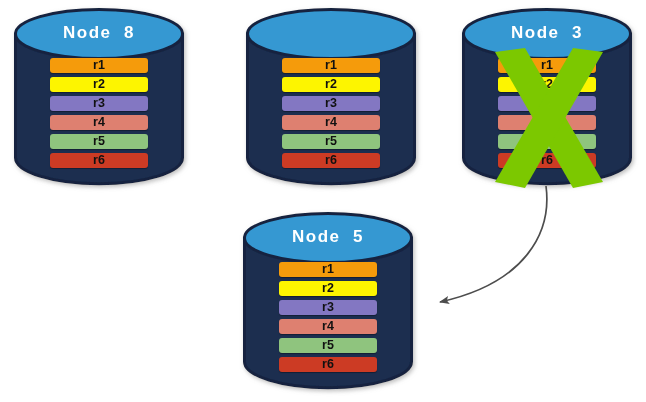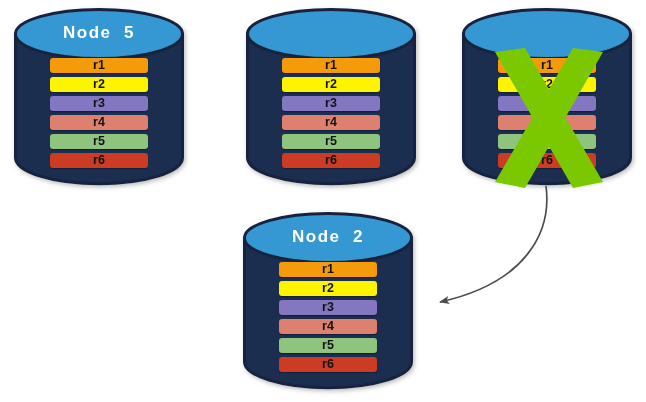--- a/index.html
+++ b/index.html
@@ -82,21 +82,21 @@
         <defs>
           <filter id="shadow-0" x="-25%" y="-25%" width="150%" height="150%">
             <feDropShadow dx="1.5" dy="2" stdDeviation="2" flood-color="#888" flood-opacity="0.55"></feDropShadow>
           </filter>
         </defs>
         <g filter="url(#shadow-0)">
           <path d="M1.5,26 L1.5,149.7 A83.5,26 0 0 0 168.5,149.7 L168.5,26 Z" fill="#1b2d4f" stroke="#16243f" stroke-width="3"></path>
           <ellipse cx="85" cy="26" rx="83.5" ry="24.5" fill="#3498d2" stroke="#16243f" stroke-width="3"></ellipse>
         </g>
       </svg>
-      <div class="node-title" style="top: 15px; color: rgb(255, 255, 255);">Node  5</div>
+      <div class="node-title" style="top: 15px; color: rgb(255, 255, 255);">Node  8</div>
       <div class="rows" style="top: 50px; padding-left: 36px; padding-right: 36px; box-sizing: border-box;">
         <div class="row-bar" style="background: rgb(245, 155, 11);">
           <span class="row-label" style="color: rgb(17, 17, 17);">r1</span>
         </div>
         <div class="row-bar" style="background: rgb(253, 245, 0);">
           <span class="row-label" style="color: rgb(17, 17, 17);">r2</span>
         </div>
         <div class="row-bar" style="background: rgb(131, 119, 194);">
           <span class="row-label" style="color: rgb(17, 17, 17);">r3</span>
         </div>
@@ -149,20 +149,21 @@
         <defs>
           <filter id="shadow-2" x="-25%" y="-25%" width="150%" height="150%">
             <feDropShadow dx="1.5" dy="2" stdDeviation="2" flood-color="#888" flood-opacity="0.55"></feDropShadow>
           </filter>
         </defs>
         <g filter="url(#shadow-2)">
           <path d="M1.5,26 L1.5,149.7 A83.5,26 0 0 0 168.5,149.7 L168.5,26 Z" fill="#1b2d4f" stroke="#16243f" stroke-width="3"></path>
           <ellipse cx="85" cy="26" rx="83.5" ry="24.5" fill="#3498d2" stroke="#16243f" stroke-width="3"></ellipse>
         </g>
       </svg>
+      <div class="node-title" style="top: 15px; color: rgb(255, 255, 255);">Node  3</div>
       <div class="rows" style="top: 50px; padding-left: 36px; padding-right: 36px; box-sizing: border-box;">
         <div class="row-bar" style="background: rgb(245, 155, 11);">
           <span class="row-label" style="color: rgb(17, 17, 17);">r1</span>
         </div>
         <div class="row-bar" style="background: rgb(253, 245, 0);">
           <span class="row-label" style="color: rgb(17, 17, 17);">r2</span>
         </div>
         <div class="row-bar" style="background: rgb(131, 119, 194);">
           <span class="row-label" style="color: rgb(17, 17, 17);">r3</span>
         </div>
@@ -186,21 +187,21 @@
         <defs>
           <filter id="shadow-3" x="-25%" y="-25%" width="150%" height="150%">
             <feDropShadow dx="1.5" dy="2" stdDeviation="2" flood-color="#888" flood-opacity="0.55"></feDropShadow>
           </filter>
         </defs>
         <g filter="url(#shadow-3)">
           <path d="M1.5,26 L1.5,149.7 A83.5,26 0 0 0 168.5,149.7 L168.5,26 Z" fill="#1b2d4f" stroke="#16243f" stroke-width="3"></path>
           <ellipse cx="85" cy="26" rx="83.5" ry="24.5" fill="#3498d2" stroke="#16243f" stroke-width="3"></ellipse>
         </g>
       </svg>
-      <div class="node-title" style="top: 15px; color: rgb(255, 255, 255);">Node  2</div>
+      <div class="node-title" style="top: 15px; color: rgb(255, 255, 255);">Node  5</div>
       <div class="rows" style="top: 50px; padding-left: 36px; padding-right: 36px; box-sizing: border-box;">
         <div class="row-bar" style="background: rgb(245, 155, 11);">
           <span class="row-label" style="color: rgb(17, 17, 17);">r1</span>
         </div>
         <div class="row-bar" style="background: rgb(253, 245, 0);">
           <span class="row-label" style="color: rgb(17, 17, 17);">r2</span>
         </div>
         <div class="row-bar" style="background: rgb(131, 119, 194);">
           <span class="row-label" style="color: rgb(17, 17, 17);">r3</span>
         </div>

